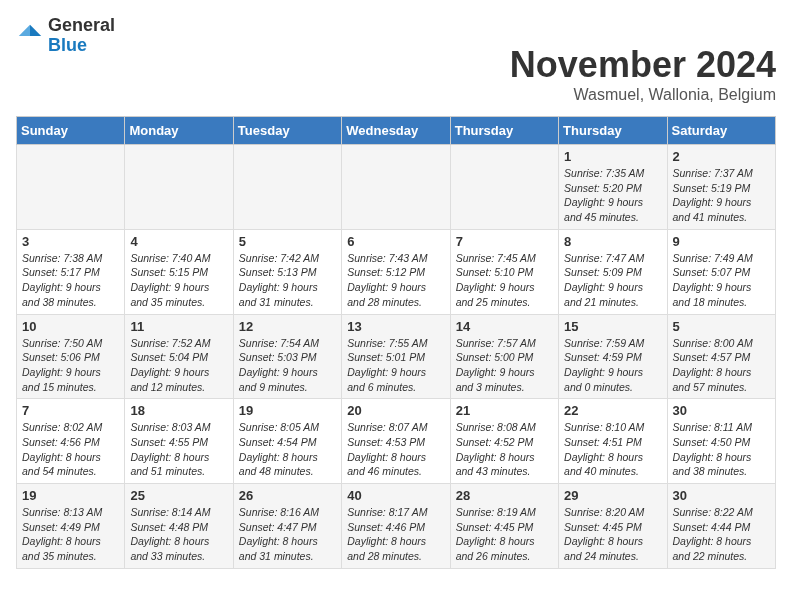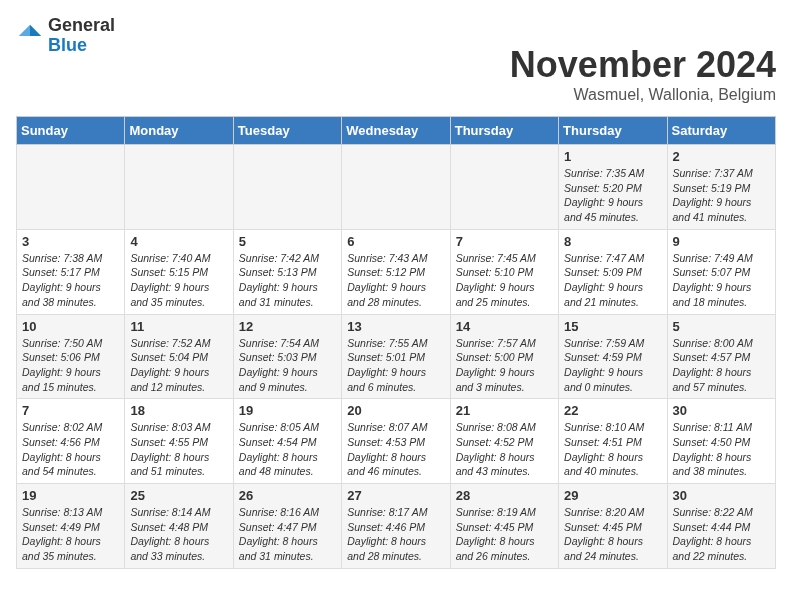--- a/index.html
+++ b/index.html
@@ -240,21 +240,21 @@
         </td>
         <td>
           <span class="day-number">25</span>
           <div class="day-info">Sunrise: 8:14 AM<br>Sunset: 4:48 PM<br>Daylight: 8 hours and 33 minutes.</div>
         </td>
         <td>
           <span class="day-number">26</span>
           <div class="day-info">Sunrise: 8:16 AM<br>Sunset: 4:47 PM<br>Daylight: 8 hours and 31 minutes.</div>
         </td>
         <td>
-          <span class="day-number">27</span>
+          <span class="day-number">40</span>
           <div class="day-info">Sunrise: 8:17 AM<br>Sunset: 4:46 PM<br>Daylight: 8 hours and 28 minutes.</div>
         </td>
         <td>
           <span class="day-number">28</span>
           <div class="day-info">Sunrise: 8:19 AM<br>Sunset: 4:45 PM<br>Daylight: 8 hours and 26 minutes.</div>
         </td>
         <td>
           <span class="day-number">29</span>
           <div class="day-info">Sunrise: 8:20 AM<br>Sunset: 4:45 PM<br>Daylight: 8 hours and 24 minutes.</div>
         </td>

